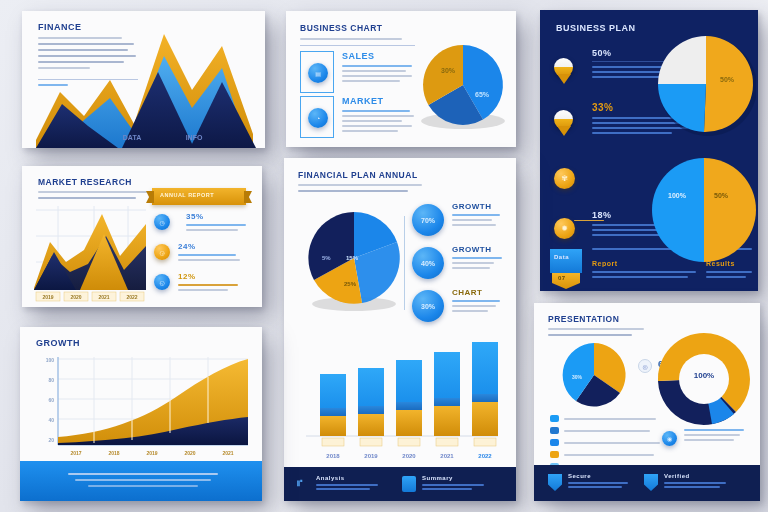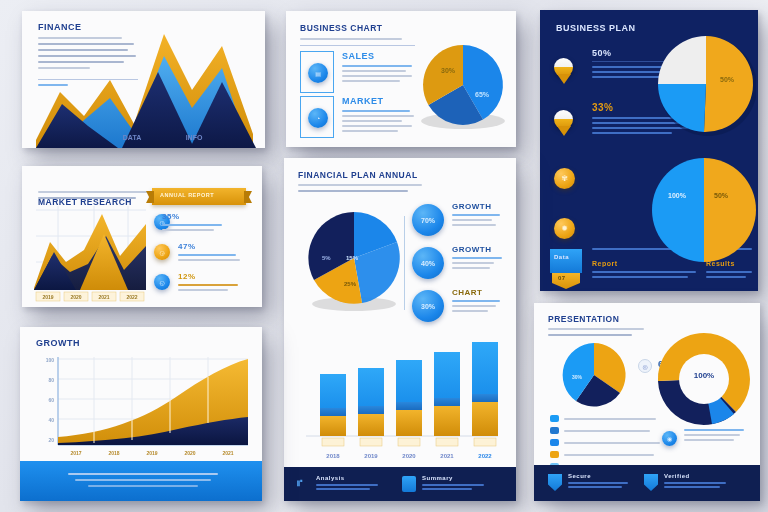--- a/index.html
+++ b/index.html
@@ -183,20 +183,29 @@
     </div>
   </div>
 
   <div style="position:absolute;left:14px;top:158px;">
     <div class="circ ic-gold" style="width:21px;height:21px;font-size:8px;">✾</div>
   </div>
 
   <div style="position:absolute;left:14px;top:208px;">
     <div class="circ ic-gold" style="width:21px;height:21px;font-size:8px;">✹</div>
   </div>
+  <div style="position:absolute;left:52px;top:200px;width:112px;">
+    <div class="ttl light" style="font-size:9px;">18%</div>
+    <div class="ln gold" style="position:absolute;left:-18px;top:10px;width:30px;height:1px;"></div>
+    <div class="lines" style="gap:3px;margin-top:4px;">
+      <div class="ln lightb" style="width:102px;height:2px;"></div>
+      <div class="ln lightb" style="width:94px;height:2px;"></div>
+      <div class="ln lightb" style="width:86px;height:2px;"></div>
+    </div>
+  </div>
 
   <div style="position:absolute;left:10px;top:239px;width:32px;height:24px;
               background:linear-gradient(180deg,#2fa3f7,#1379d8);"></div>
   <div class="ttl light" style="position:absolute;left:14px;top:244px;font-size:6px;">Data</div>
   <div style="position:absolute;left:12px;top:263px;width:28px;height:16px;
               background:linear-gradient(180deg,#f4b428,#d89208);
               clip-path:polygon(0 0,100% 0,100% 62%,50% 100%,0 62%);"></div>
   <div class="ttl" style="position:absolute;left:18px;top:265px;font-size:6px;color:#6b4a05;">07</div>
 
   <div style="position:absolute;left:52px;top:238px;width:104px;">
@@ -229,52 +238,52 @@
     <g transform="translate(56,58)">
       <path d="M0,0 L0,-52 A52,52 0 0 1 0,52 Z" fill="#f0a81c"></path>
       <path d="M0,0 L0,52 A52,52 0 0 1 0,-52 Z" fill="#1b9bf5"></path>
       <text class="glyph" x="-36" y="-12" fill="#dff0ff">100%</text>
       <text class="glyph" x="10" y="-12" fill="#7a5a08">50%</text>
     </g>
   </svg>
 </div>
 
 <div class="card" style="left:22px;top:166px;width:240px;height:141px;">
-  <div class="ttl" style="position:absolute;left:16px;top:11px;font-size:8.5px;margin-top:20px;">MARKET RESEARCH</div>
+  <div class="ttl" style="position:absolute;left:16px;top:11px;font-size:8.5px;">MARKET RESEARCH</div>
   <div class="lines" style="position:absolute;left:16px;top:25px;gap:4px;">
     <div class="ln" style="width:112px;height:2px;"></div>
     <div class="ln l" style="width:98px;height:2px;"></div>
   </div>
 
   <div style="position:absolute;left:130px;top:22px;width:94px;height:17px;
               background:linear-gradient(180deg,#f2b42c,#d89208);
               box-shadow:0 2px 4px rgba(100,70,0,.3);">
     <div class="ttl" style="position:absolute;left:8px;top:4px;font-size:5.5px;color:#fff4d8;">ANNUAL REPORT</div>
   </div>
   <div style="position:absolute;left:124px;top:25px;width:8px;height:12px;background:#b87c06;
               clip-path:polygon(0 0,100% 0,100% 100%,0 100%,38% 50%);"></div>
   <div style="position:absolute;left:222px;top:25px;width:8px;height:12px;background:#b87c06;
               clip-path:polygon(0 0,100% 0,62% 50%,100% 100%,0 100%);"></div>
 
   <div style="position:absolute;left:132px;top:48px;">
     <div class="circ ic-blue" style="width:16px;height:16px;font-size:6px;">◷</div>
   </div>
-  <div style="position:absolute;left:140px;top:46px;">
+  <div style="position:absolute;left:164px;top:46px;">
     <div class="ttl" style="font-size:8px;color:#3a7fd8;">35%</div>
     <div class="lines" style="gap:3px;margin-top:3px;">
       <div class="ln blue" style="width:60px;height:2px;"></div>
       <div class="ln" style="width:52px;height:2px;"></div>
     </div>
   </div>
 
   <div style="position:absolute;left:132px;top:78px;">
     <div class="circ ic-gold" style="width:16px;height:16px;font-size:6px;">◶</div>
   </div>
   <div style="position:absolute;left:156px;top:76px;">
-    <div class="ttl" style="font-size:8px;color:#3a7fd8;">47%</div>
+    <div class="ttl" style="font-size:8px;color:#3a7fd8;">24%</div>
     <div class="lines" style="gap:3px;margin-top:3px;">
       <div class="ln blue" style="width:58px;height:2px;"></div>
       <div class="ln" style="width:62px;height:2px;"></div>
     </div>
   </div>
 
   <div style="position:absolute;left:132px;top:108px;">
     <div class="circ ic-blue" style="width:16px;height:16px;font-size:6px;">◵</div>
   </div>
   <div style="position:absolute;left:156px;top:106px;">

